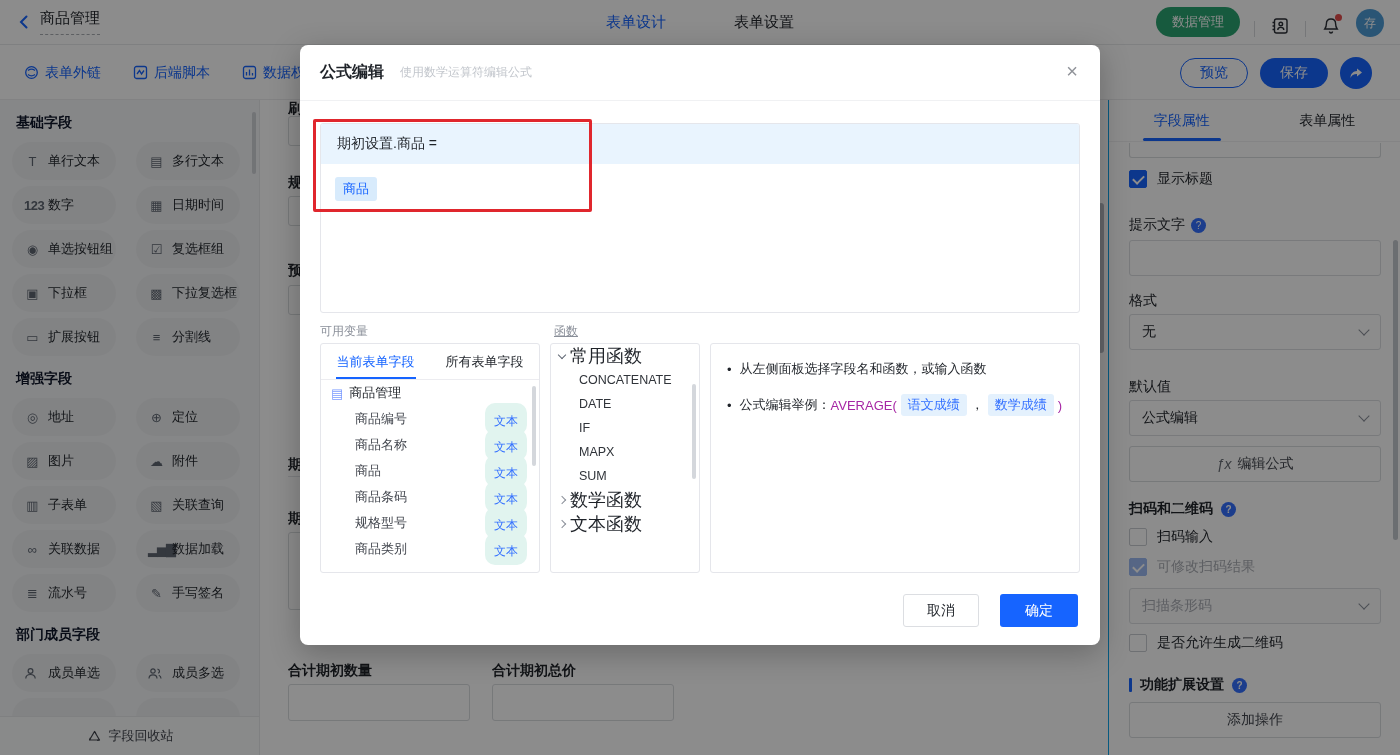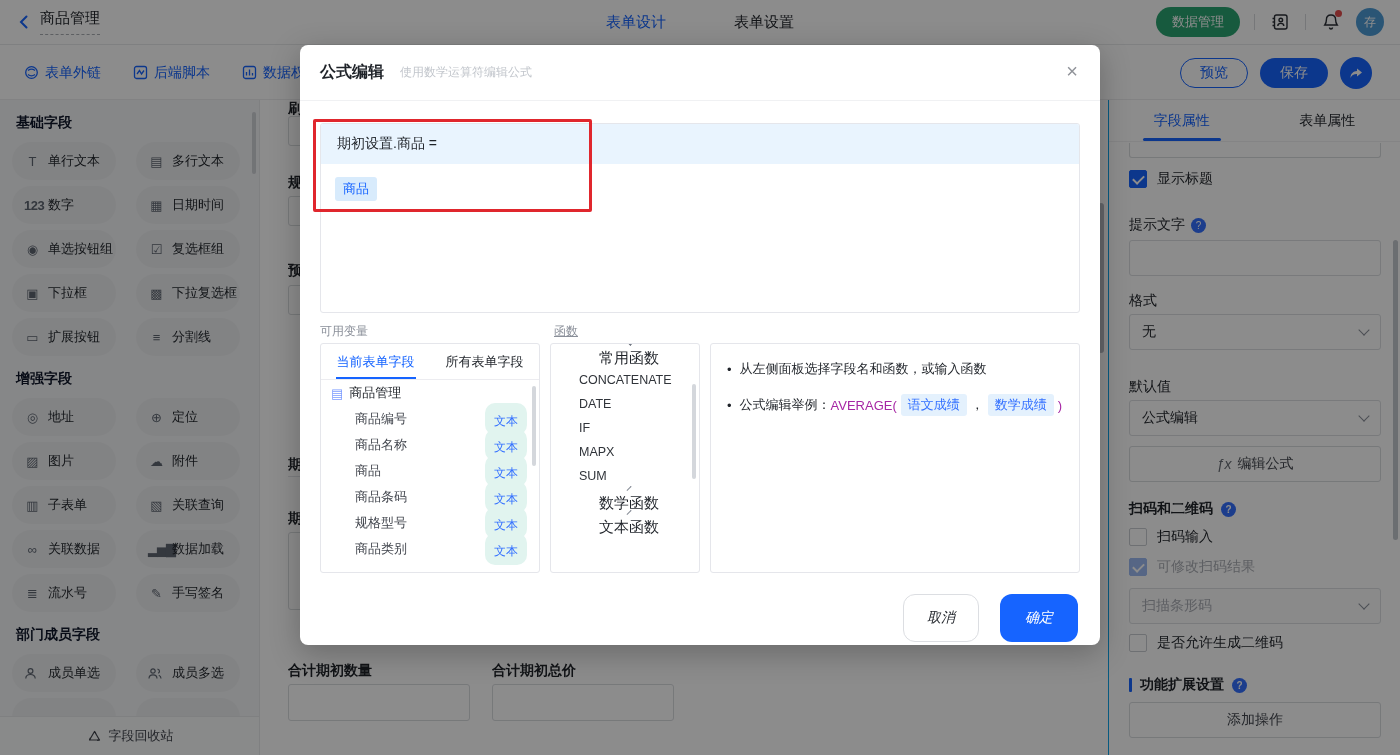--- a/index.html
+++ b/index.html
@@ -8,21 +8,21 @@
 
   
   .topbar { position:absolute; left:0; top:0; width:1400px; height:45px; background:#fff;
             border-bottom:1px solid #e8e9eb; display:flex; align-items:center; padding:0 16px; }
   .back-btn { display:flex; align-items:center; cursor:pointer; }
   .title-dash { margin-left:8px; font-size:15px; color:#1f2329; padding-bottom:6px;
                 border-bottom:1px dashed #a9adb3; }
   .top-tabs { position:absolute; left:50%; transform:translateX(-50%); display:flex; gap:68px; }
   .top-tab { font-size:15px; color:#1f2329; cursor:pointer; }
   .top-tab.active { color:#1664ff; }
-  .top-right { margin-left:auto; display:flex; align-items:center; gap:14px; }
+  .top-right { margin-left:auto; display:flex; align-items:flex-end; gap:14px; }
   .pill-green { background:#2ba471; color:#fff; font-size:13px; padding:6px 16px; border-radius:16px;
                 border:none; cursor:pointer; }
   .vdiv { width:1px; height:16px; background:#d8d9dc; }
   .icon-btn { position:relative; width:22px; height:22px; display:flex; align-items:center; justify-content:center; cursor:pointer; }
   .bell-dot { position:absolute; top:-1px; right:0; width:7px; height:7px; background:#e34d4d; border-radius:50%; }
   .avatar { width:28px; height:28px; border-radius:50%; background:#4d9bd6; color:#fff; font-size:12px;
             display:flex; align-items:center; justify-content:center; cursor:pointer; }
 
   
   .toolbar { position:absolute; left:0; top:46px; width:1400px; height:54px; background:#fff;
@@ -121,32 +121,32 @@
   .badge { background:#e1f4ef; color:#3370ff; font-size:12px; height:32px; line-height:20px;
            padding:8px 9px; border-radius:10px; margin-right:12px; }
   .v-scroll { position:absolute; right:3px; top:42px; width:4px; height:80px; background:#d4d7dc; border-radius:2px; }
 
   .fnpanel { position:absolute; left:250px; top:298px; width:150px; height:230px; border:1px solid #e5e6eb;
              border-radius:3px; overflow:hidden; }
   .searchrow { height:36px; border-bottom:1px solid #ececf0; display:flex; align-items:center; padding:0 8px; gap:6px; }
   .searchrow input { border:none; outline:none; width:100px; font-size:13px; color:#1f2329;
                      font-family:"Liberation Sans","DejaVu Sans",sans-serif; }
   .searchrow input::placeholder { color:#c0c4cc; }
-  .fn-group { height:24px; display:flex; align-items:center; gap:5px; padding-left:8px; font-size:15px; color:#1f2329; cursor:pointer;flex-direction:column; }
+  .fn-group { height:24px; display:flex; align-items:center; gap:5px; padding-left:8px; font-size:18px; color:#1f2329; cursor:pointer; }
   .fn-item { height:24px; display:flex; align-items:center; padding-left:28px; font-size:12.5px; color:#30343a; cursor:pointer; }
   .fn-scroll { position:absolute; right:3px; top:40px; width:4px; height:95px; background:#d4d7dc; border-radius:2px; }
 
   .hintpanel { position:absolute; left:410px; top:298px; width:370px; height:230px; border:1px solid #e5e6eb;
                border-radius:3px; padding:16px 16px; }
   .hint-line { font-size:13px; color:#1f2329; margin-bottom:16px; display:flex; align-items:center; flex-wrap:wrap; }
   .hint-line::before { content:"•"; margin-right:8px; color:#1f2329; }
   .fn-purple { color:#a626a4; }
   .hint-chip { background:#e4f1fd; color:#3370ff; font-size:13px; padding:2px 7px; border-radius:3px; margin:0 4px; }
 
-  .modal-ft-btn { position:absolute; height:48px; border-radius:12px; font-size:14px; cursor:pointer;font-style:italic; }
+  .modal-ft-btn { position:absolute; height:33px; border-radius:3px; font-size:14px; cursor:pointer; }
   .btn-cancel { left:603px; top:549px; width:76px; background:#fff; border:1px solid #dcdee2; color:#1f2329; }
   .btn-ok { left:700px; top:549px; width:78px; background:#1664ff; border:none; color:#fff; }
 
   .chev { width:8px; height:8px; border-right:1.5px solid #8a8f99; border-bottom:1.5px solid #8a8f99;
           transform:rotate(45deg); margin-top:-4px; }
   .chev-r { transform:rotate(-45deg); margin-top:0; width:6px; height:6px; }
   .chev-d { transform:rotate(45deg); width:6px; height:6px; margin-top:-2px; border-color:#5f6672; }
   svg { display:block; }
 </style>
 </head>

